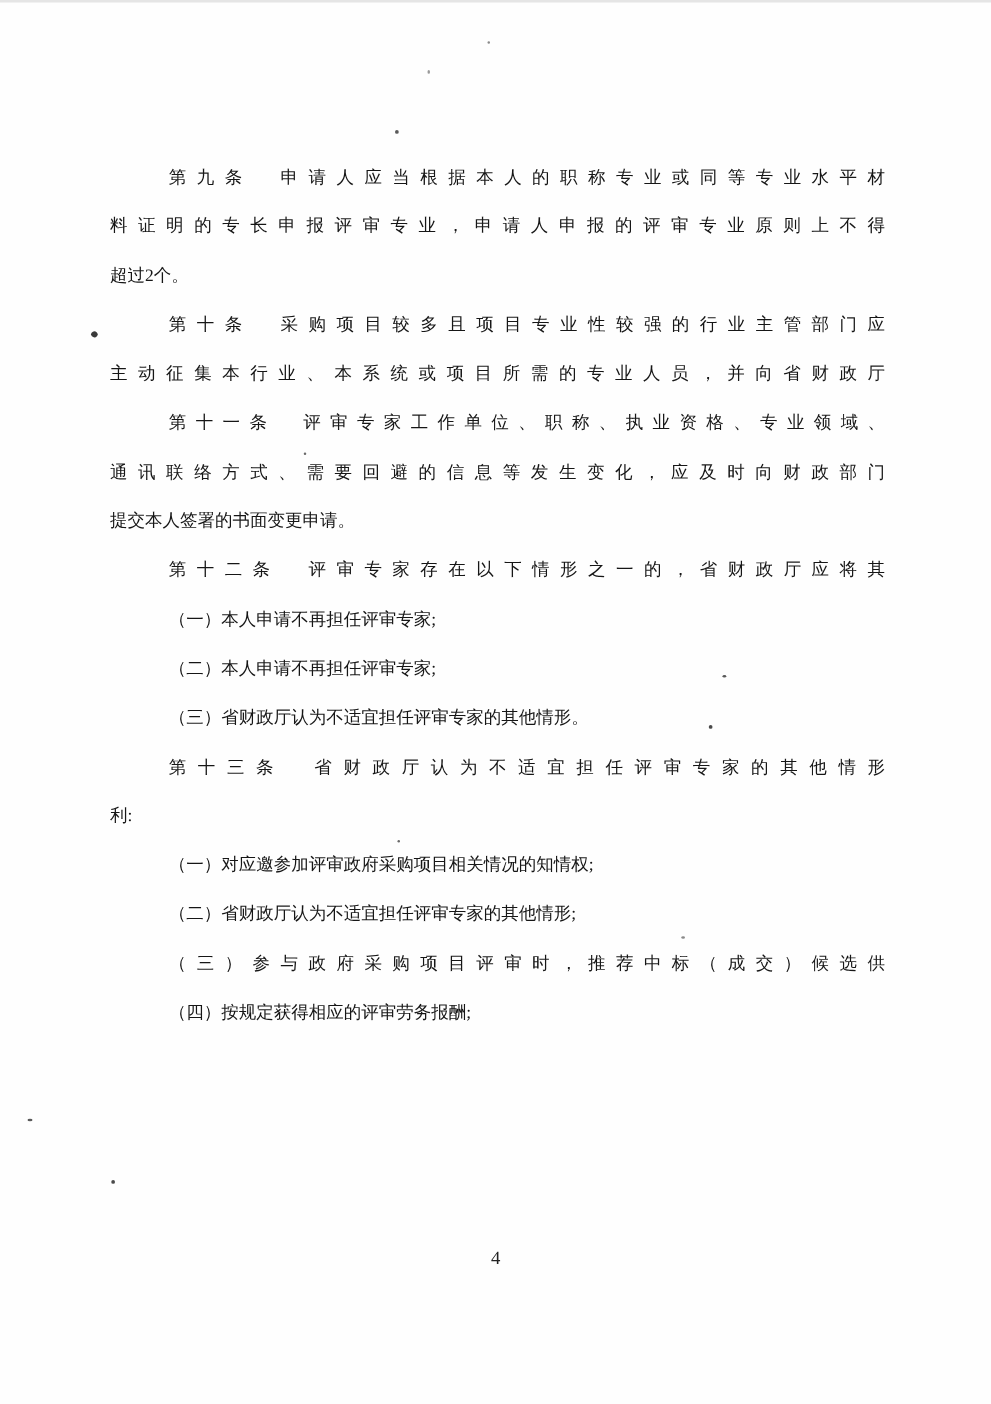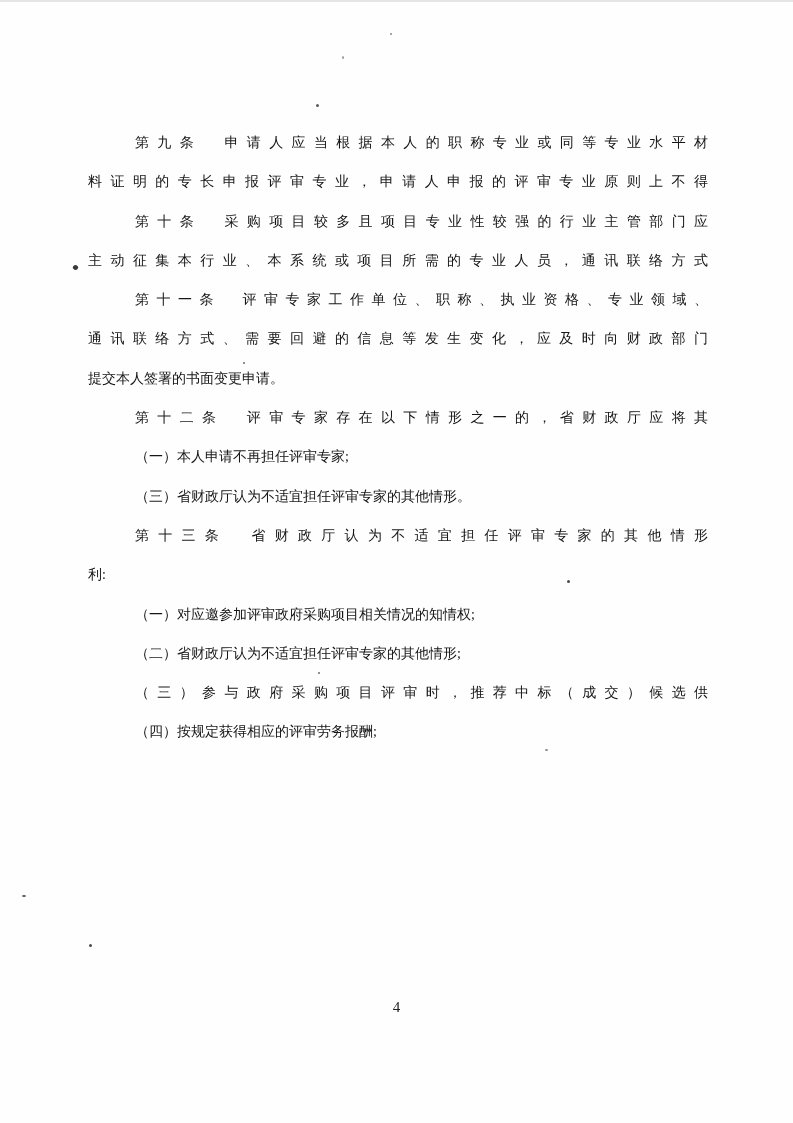--- a/index.html
+++ b/index.html
@@ -73,27 +73,29 @@
 </head>
 <body>
 
 <div class="page">
 
   <div class="scan-top-edge"></div>
 
   <main class="body-text">
     <div class="line ind just">第九条　申请人应当根据本人的职称专业或同等专业水平材</div>
     <div class="line just">料证明的专长申报评审专业，申请人申报的评审专业原则上不得</div>
+    <div class="line">超过2个。</div>
     <div class="line ind just">第十条　采购项目较多且项目专业性较强的行业主管部门应</div>
-    <div class="line just">主动征集本行业、本系统或项目所需的专业人员，通讯联络方式</div>
+    <div class="line just">主动征集本行业、本系统或项目所需的专业人员，并向省财政厅</div>
     <div class="line ind just">第十一条　评审专家工作单位、职称、执业资格、专业领域、</div>
     <div class="line just">通讯联络方式、需要回避的信息等发生变化，应及时向财政部门</div>
     <div class="line">提交本人签署的书面变更申请。</div>
     <div class="line ind just">第十二条　评审专家存在以下情形之一的，省财政厅应将其</div>
     <div class="line ind">（一）本人申请不再担任评审专家;</div>
+    <div class="line ind">（二）本人申请不再担任评审专家;</div>
     <div class="line ind">（三）省财政厅认为不适宜担任评审专家的其他情形。</div>
     <div class="line ind just">第十三条　省财政厅认为不适宜担任评审专家的其他情形</div>
     <div class="line">利:</div>
     <div class="line ind">（一）对应邀参加评审政府采购项目相关情况的知情权;</div>
     <div class="line ind">（二）省财政厅认为不适宜担任评审专家的其他情形;</div>
     <div class="line ind just">（三）参与政府采购项目评审时，推荐中标（成交）候选供</div>
     <div class="line ind">（四）按规定获得相应的评审劳务报酬;</div>
   </main>
 
   <div class="pageno">4</div>

